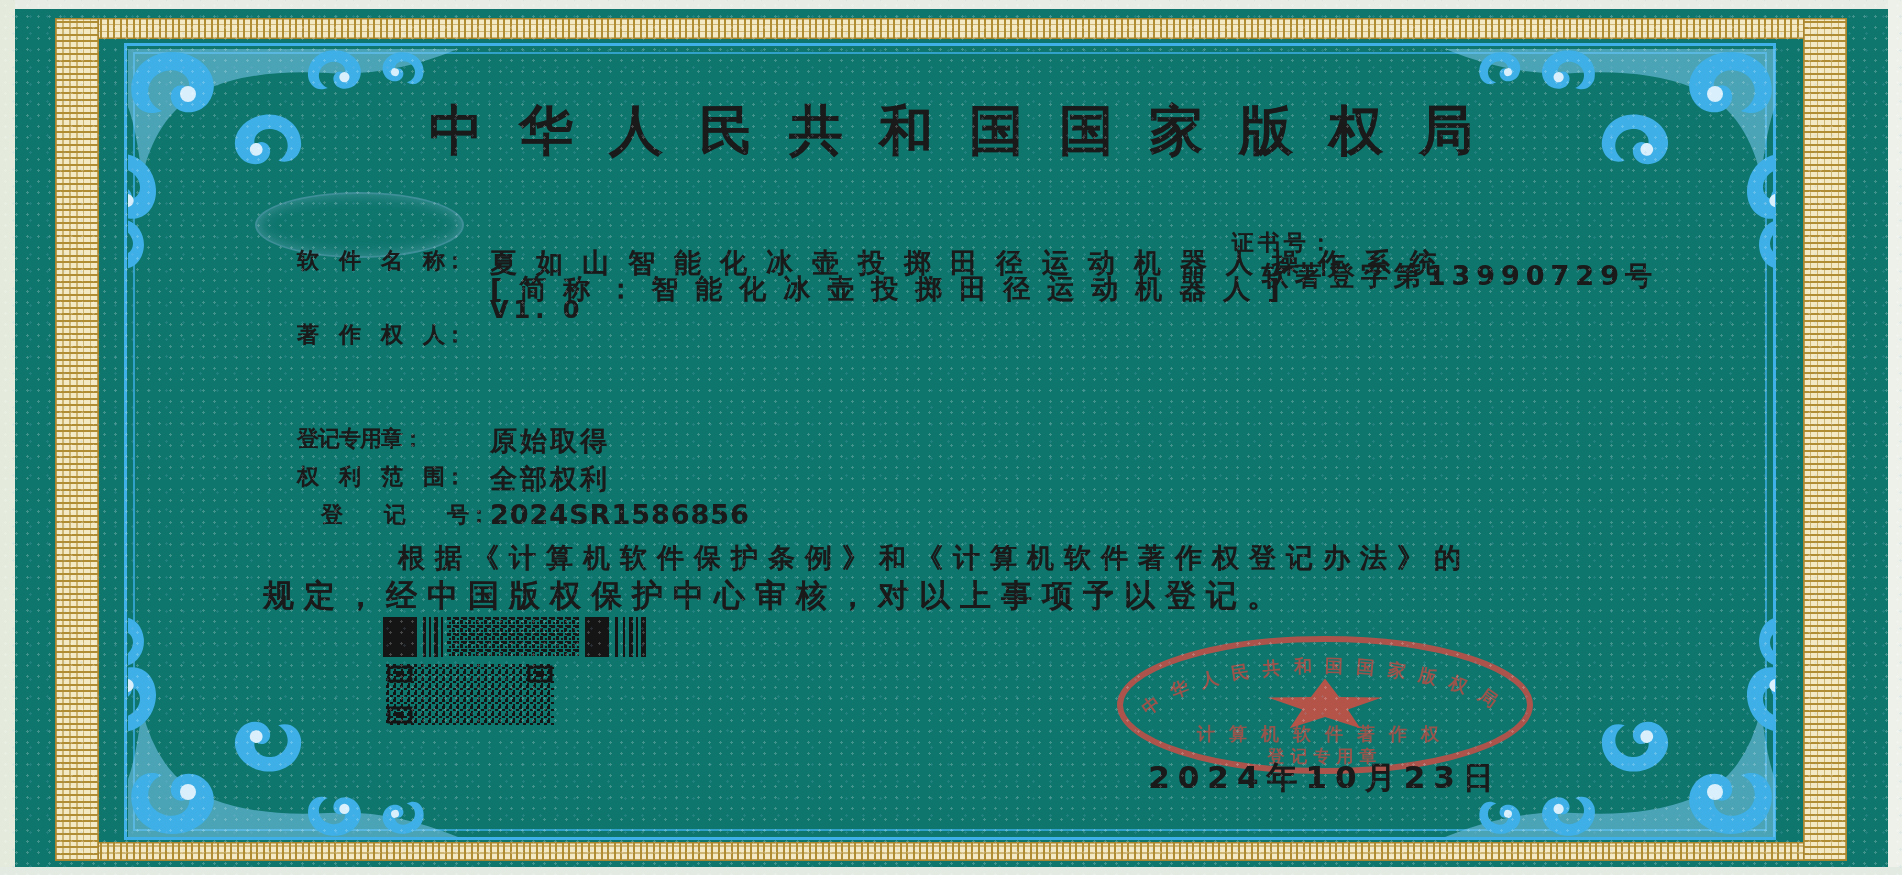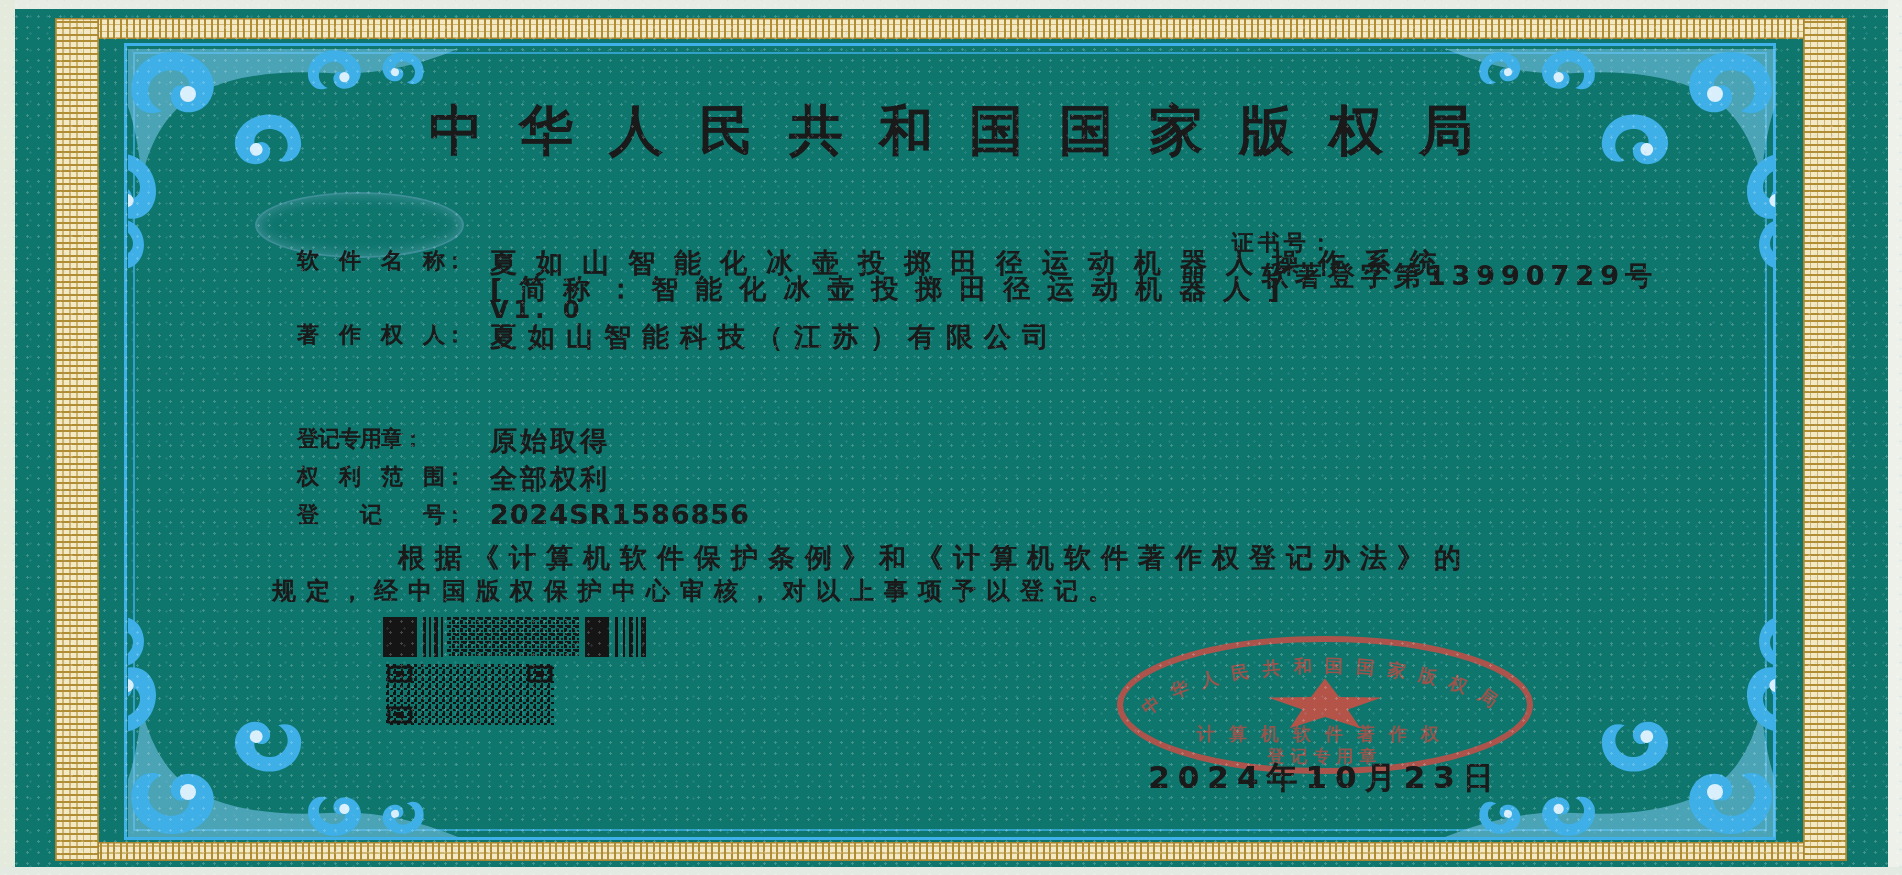--- a/index.html
+++ b/index.html
@@ -69,25 +69,25 @@
   .row-name-l{top:246px;}
   .name1{top:245px;letter-spacing:19px;}
   .name2{top:271px;letter-spacing:17px;}
   .name3{top:296px;font-size:24px;letter-spacing:5px;}
   .row-owner{top:320px;}
   .owner-v{top:319px;letter-spacing:11px;}
   .row-acq{top:424px;}
   .acq-v{top:423px;letter-spacing:3px;}
   .row-scope{top:462px;}
   .scope-v{top:461px;letter-spacing:3px;text-align:center;}
-  .row-reg{top:500px;}
+  .row-reg{top:500px;margin-left:24px;}
   .reg-v{top:499px;letter-spacing:1px;}
 
   .stmt1{left:350px;top:540px;font-size:27px;letter-spacing:10px;margin-left:48px;}
-  .stmt2{left:272px;top:575px;font-size:24px;letter-spacing:10px;}
+  .stmt2{left:263px;top:575px;font-size:31px;letter-spacing:10px;}
 
   .barcode{position:absolute;left:383px;top:617px;width:278px;height:40px;}
   .qrcode{position:absolute;left:386px;top:664px;width:168px;height:61px;}
 
   .watermark{
     position:absolute;left:255px;top:192px;width:205px;height:62px;border-radius:50%;
     border:2px solid rgba(140,185,220,.38);
     box-shadow:inset 0 0 14px rgba(160,200,230,.35);
   }
 
@@ -172,21 +172,20 @@
     <span>证书号：</span>
     <span class="val">软著登字第13990729号</span>
   </div>
 
   <div class="txt lbl row-name-l">软　件　名　称：</div>
   <div class="txt val name1">夏如山智能化冰壶投掷田径运动机器人操作系统</div>
   <div class="txt val name2">[简称：智能化冰壶投掷田径运动机器人]</div>
   <div class="txt val name3">V1. 0</div>
 
   <div class="txt lbl row-owner">著　作　权　人：</div>
-  <div class="txt val owner-v">夏如山智能科技（江苏）有限公司</div>
 
   <div class="txt lbl row-acq">登记专用章：</div>
   <div class="txt val acq-v">原始取得</div>
 
   <div class="txt lbl row-scope">权　利　范　围：</div>
   <div class="txt val scope-v">全部权利</div>
 
   <div class="txt lbl row-reg">登　　记　　号：</div>
   <div class="txt val reg-v">2024SR1586856</div>
 

